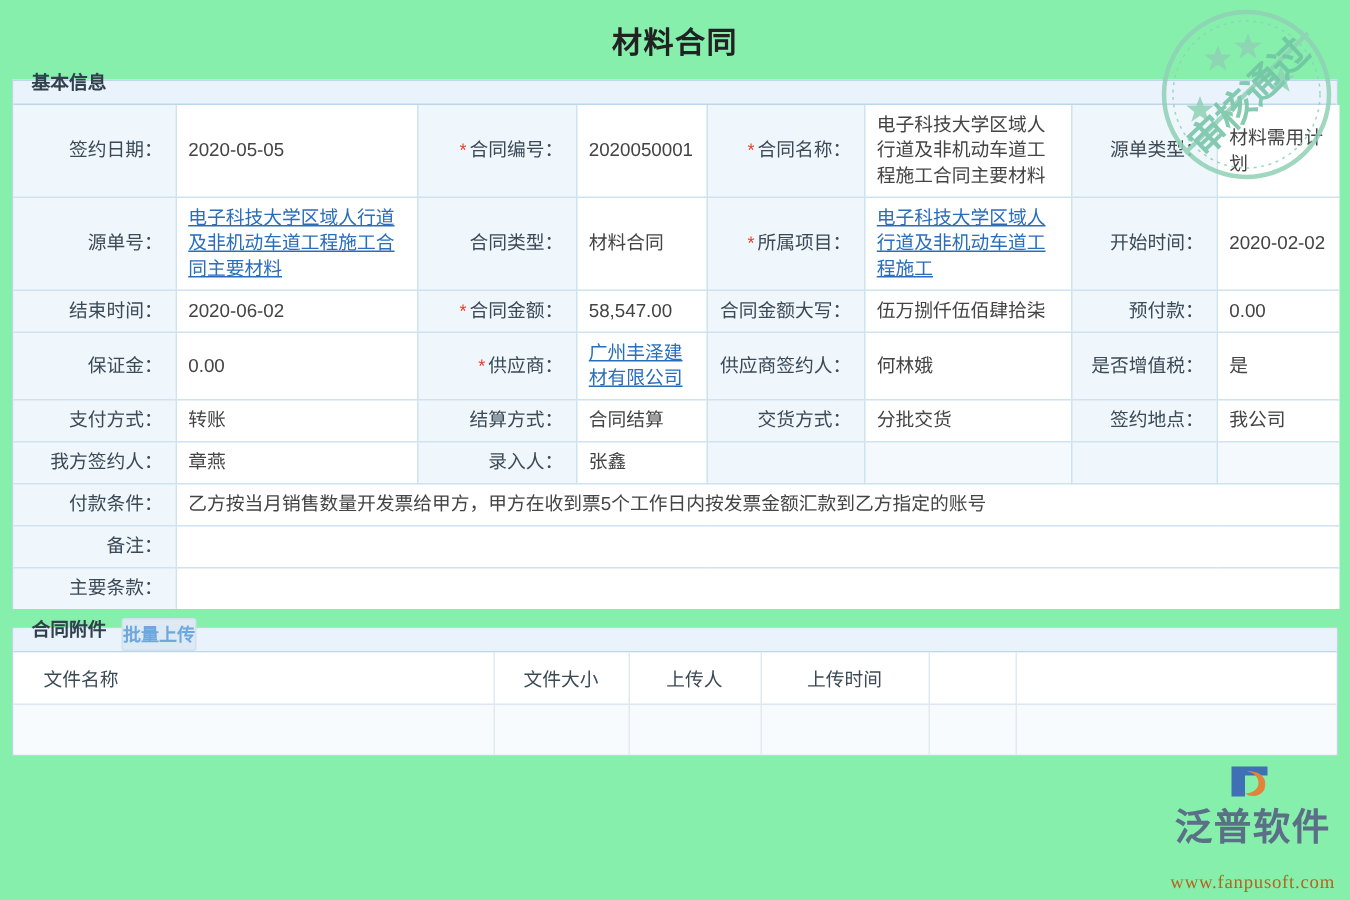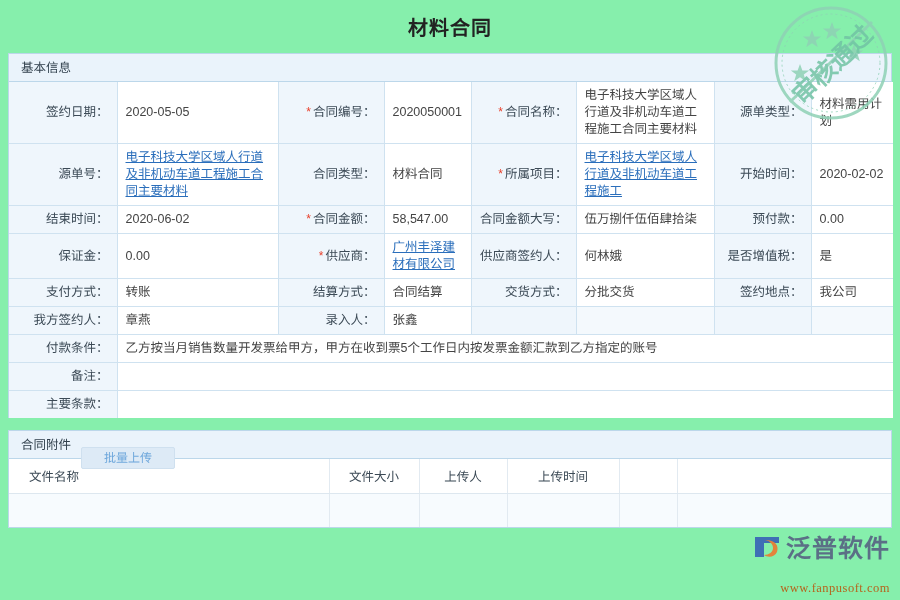--- a/index.html
+++ b/index.html
@@ -50,39 +50,40 @@
     margin: 0 8px;
     border: 1px solid #bcd7ea;
     border-bottom: none;
     background: #fff;
   }
   .panel.last { border-bottom: 1px solid #bcd7ea; }
 
   .panel-header {
     background: #eaf3fb;
     border-bottom: 1px solid #bcd7ea;
-    height: 28px;
+    height: 16px;
     line-height: 28px;
     padding: 0 12px;
     font-size: 12.5px;
     color: #2b3a47;
     display: flex;
-    align-items: flex-start;
+    align-items: flex-end;
     gap: 10px;
+    font-weight: bold;
   }
   .panel-header .ph-title { font-size: 12.5px; color: #31404d; }
 
   .btn-upload {
     display: inline-block;
     font-size: 12px;
     color: #6fa8dc;
     background: #ddeaf6;
     border: 1px solid #cfe0ef;
     border-radius: 2px;
-    padding: 2px 22px;
+    padding: 2px 0;
     line-height: 16px;
     cursor: pointer;
     margin-top: 16px;
   }
 
   
   table.form-grid {
     width: 100%;
     border-collapse: collapse;
     table-layout: fixed;
@@ -147,21 +148,21 @@
 
   
   .brand {
     position: absolute;
     right: 10px;
     bottom: 6px;
     text-align: right;
     z-index: 6;
     line-height: 1;
   }
-  .brand-row { display: flex; align-items: center; justify-content: flex-end; }
+  .brand-row { display: flex; align-items: center; justify-content: flex-end; flex-direction: column; }
   .brand-mark { margin-right: 4px; }
   .brand-name {
     font-size: 25px;
     font-weight: bold;
     color: #5b6f86;
     letter-spacing: 1px;
     font-family: "DejaVu Sans", sans-serif;
   }
   .brand-url {
     font-size: 12.5px;

